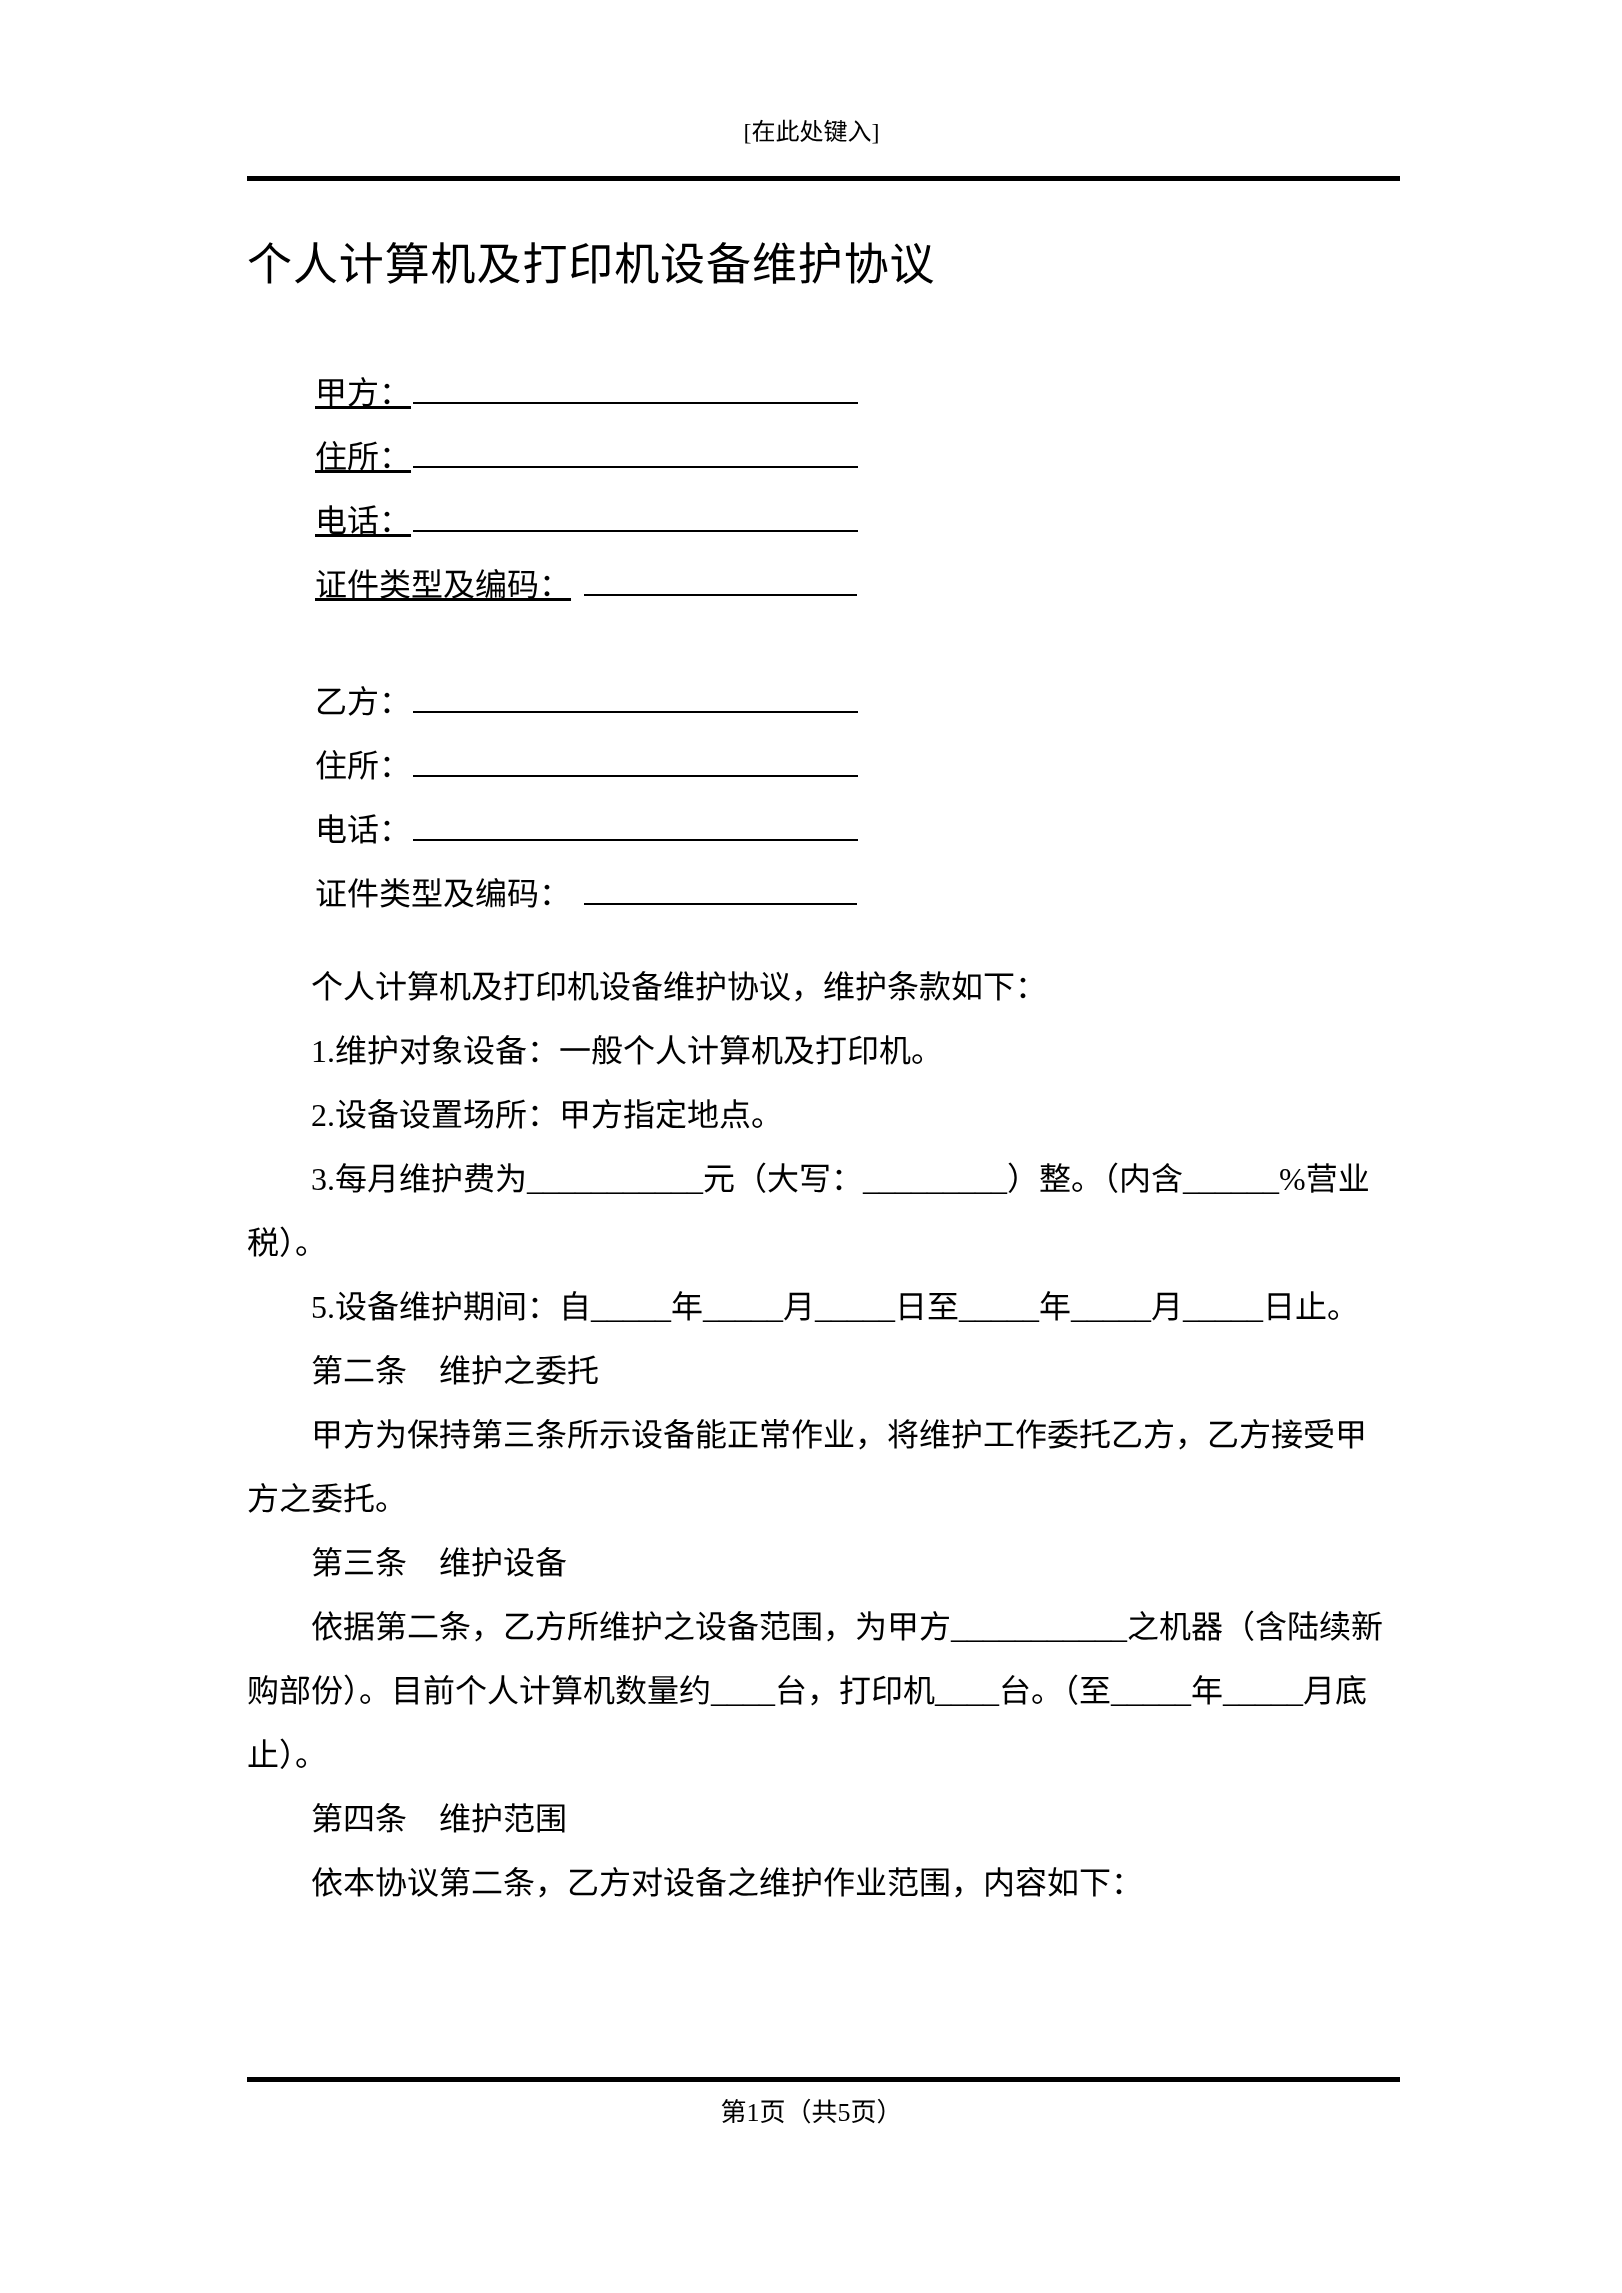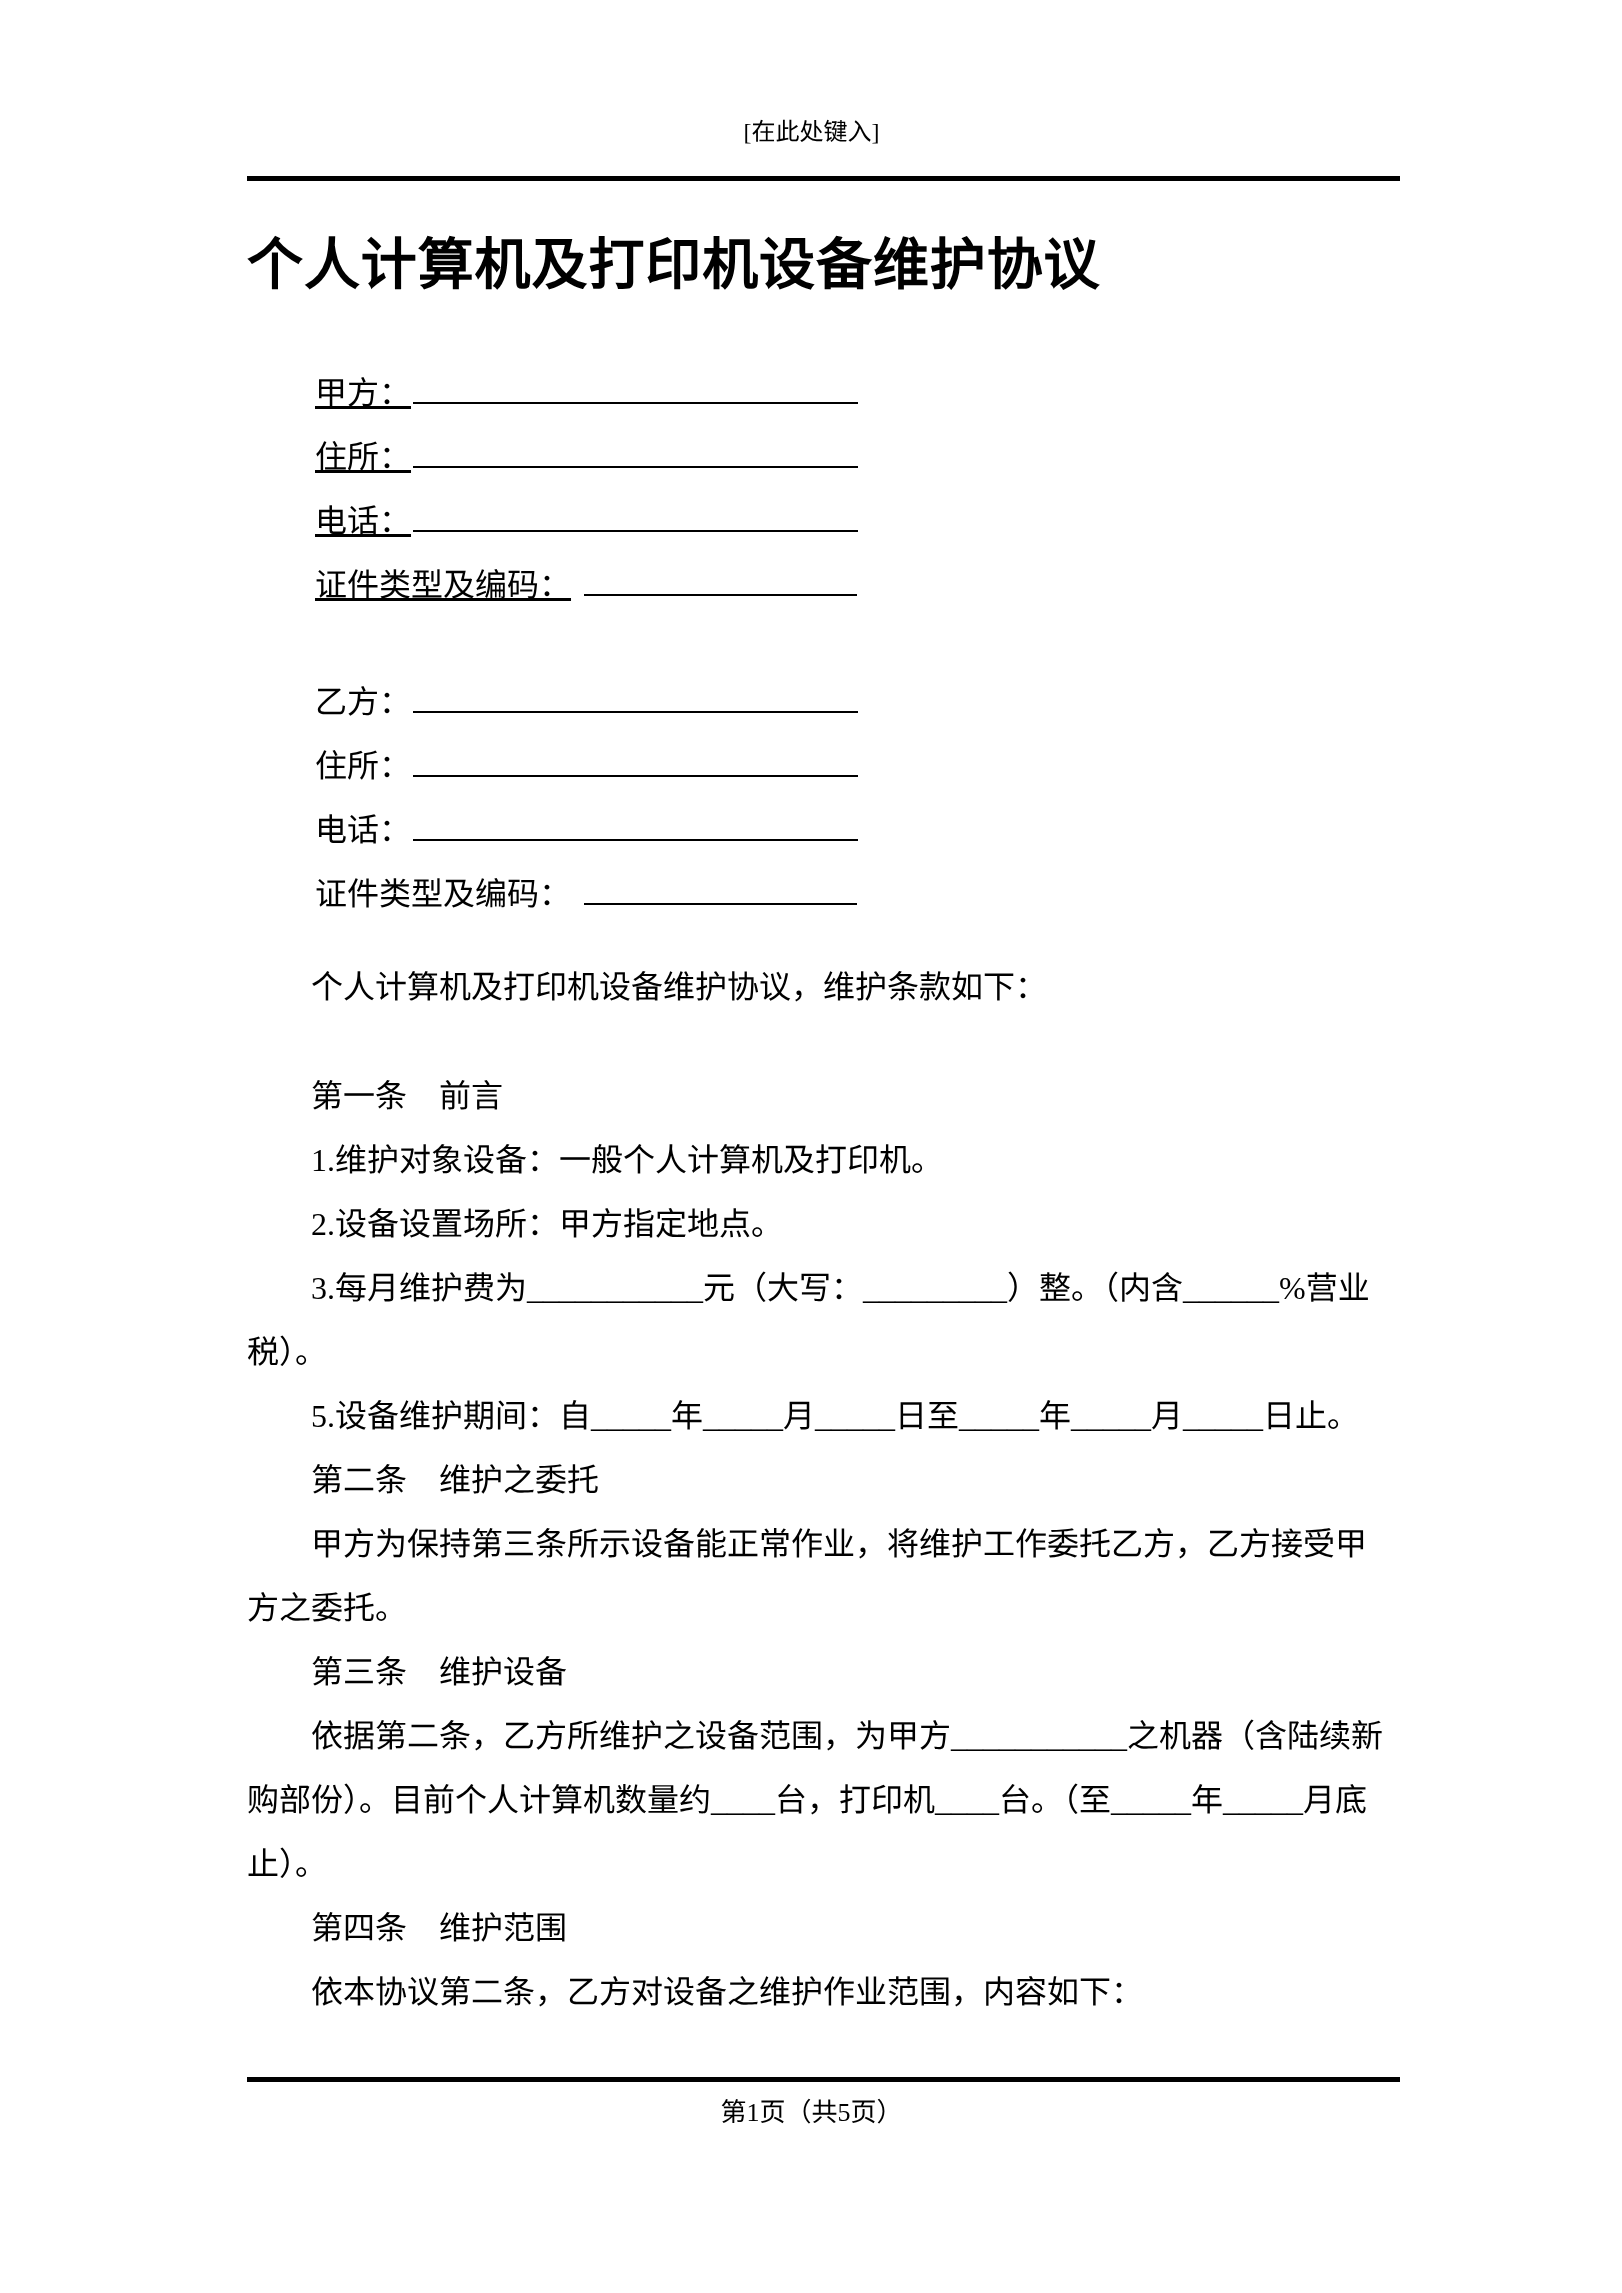--- a/index.html
+++ b/index.html
@@ -17,21 +17,21 @@
     position:absolute;top:115px;left:0;right:0;
     text-align:center;font-size:24px;line-height:35px;
   }
   .hdr-rule{
     position:absolute;top:176px;left:247px;width:1153px;height:4.5px;
     background:#000000;
   }
   
   .title{
     position:absolute;top:235px;left:247px;margin:0;
-    font-size:56px;font-weight:700;letter-spacing:0.9px;
+    font-size:45px;font-weight:400;letter-spacing:0.9px;
     line-height:60px;white-space:nowrap;
   }
   
   .form-block{position:absolute;left:247px;width:1155px;}
   .block-a{top:361px;text-decoration:underline;}
   .block-b{top:670px;}
   .frow{height:64px;line-height:64px;padding-left:68px;font-size:32px;white-space:nowrap;}
   .blank{
     display:inline-block;
     border-bottom:2.7px solid #000000;
@@ -93,21 +93,20 @@
     <div class="frow">
       <span>电话：</span><span class="blank w490"></span>
     </div>
     <div class="frow">
       <span>证件类型及编码：</span><span class="blank w300"></span>
     </div>
   </div>
 
   <div class="body">
     <div class="ln ind">个人计算机及打印机设备维护协议，维护条款如下：</div>
-    <div class="ln ind sp">第一条　前言</div>
     <div class="ln ind">1.维护对象设备：一般个人计算机及打印机。</div>
     <div class="ln ind">2.设备设置场所：甲方指定地点。</div>
     <div class="ln ind">3.每月维护费为___________元（大写：_________）整。（内含______%营业</div>
     <div class="ln">税）。</div>
     <div class="ln ind">5.设备维护期间：自_____年_____月_____日至_____年_____月_____日止。</div>
     <div class="ln ind">第二条　维护之委托</div>
     <div class="ln ind">甲方为保持第三条所示设备能正常作业，将维护工作委托乙方，乙方接受甲</div>
     <div class="ln">方之委托。</div>
     <div class="ln ind">第三条　维护设备</div>
     <div class="ln ind">依据第二条，乙方所维护之设备范围，为甲方___________之机器（含陆续新</div>

